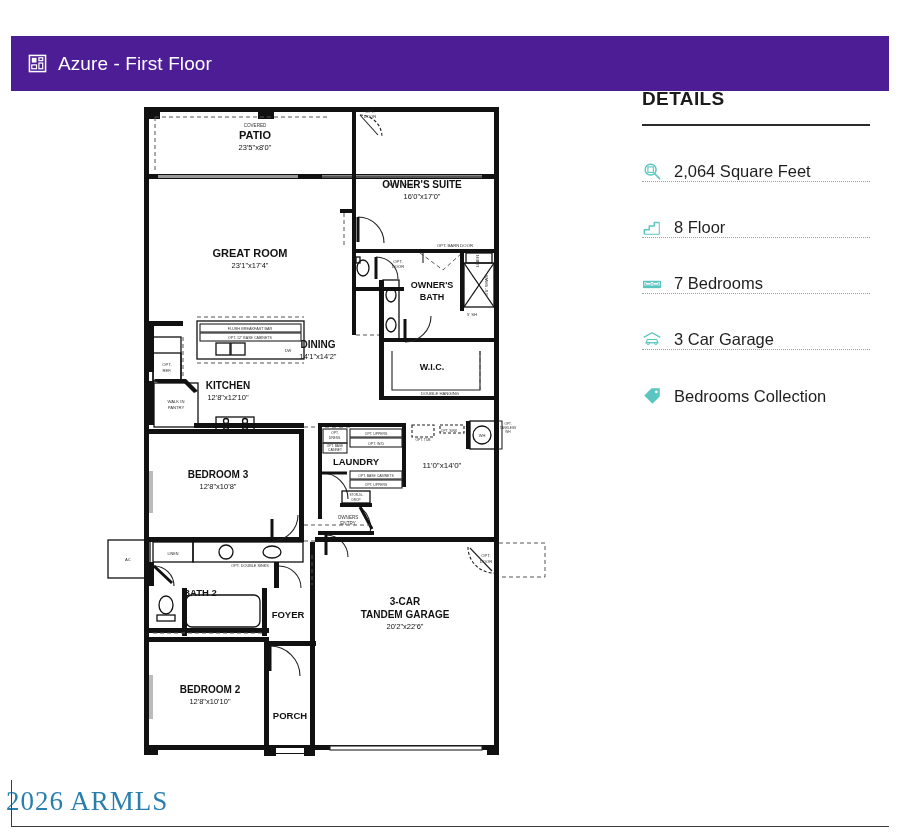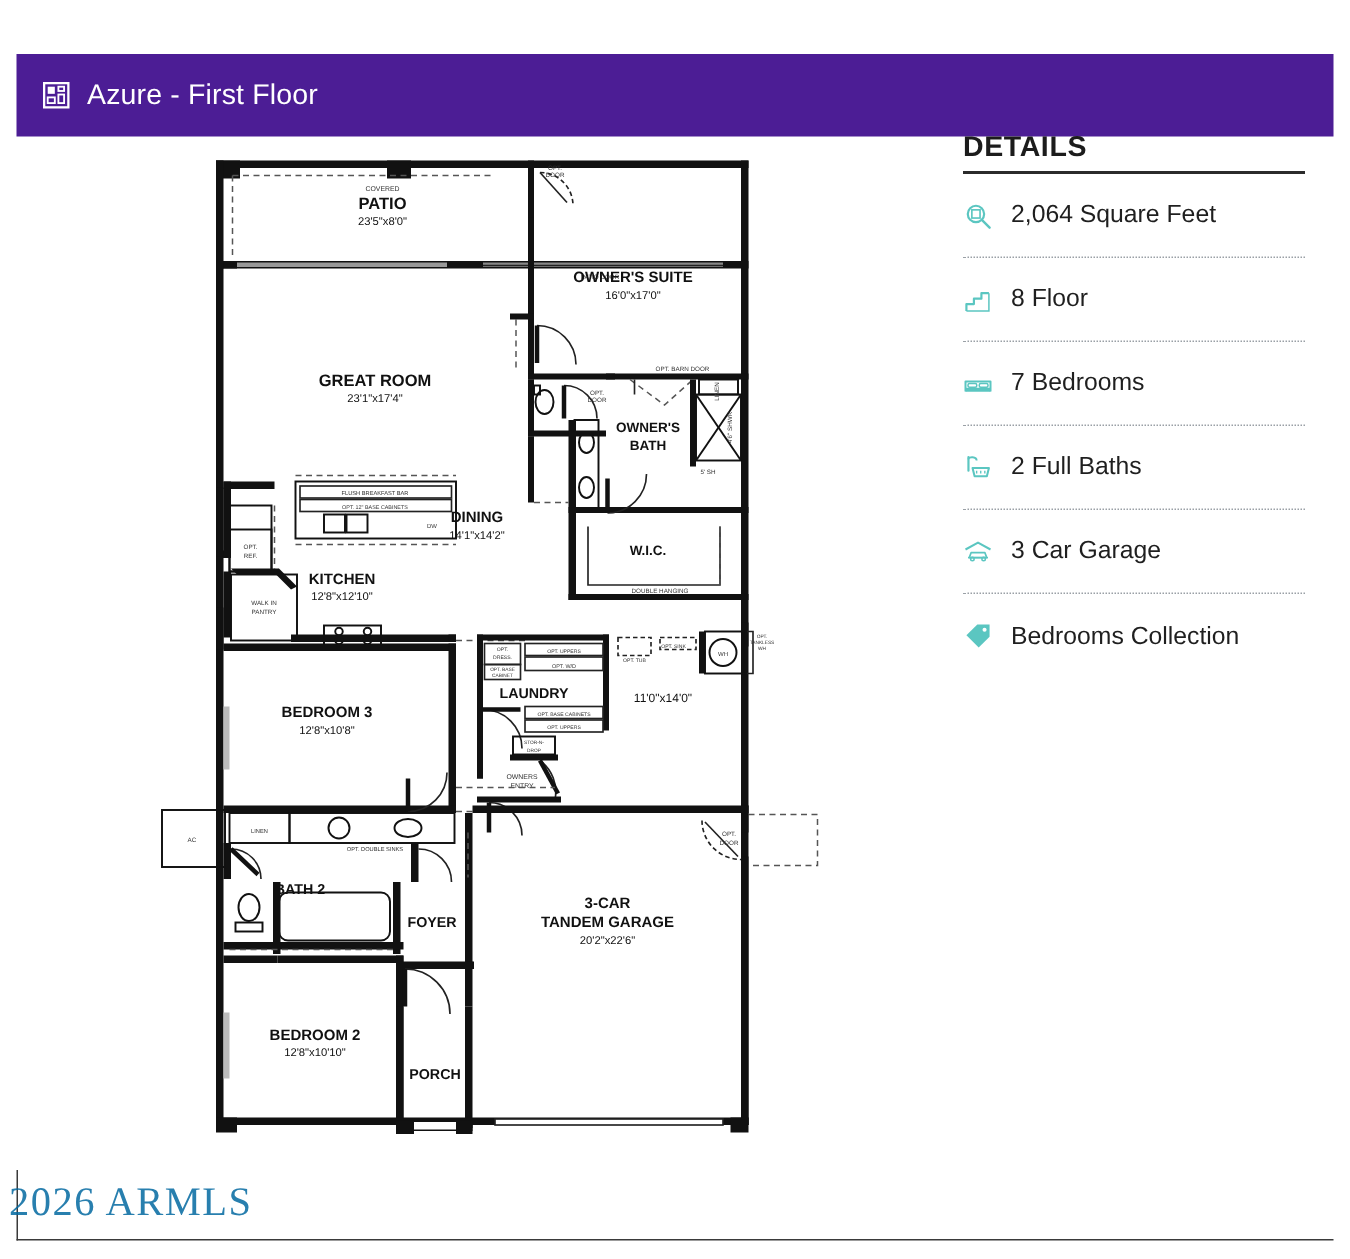--- a/index.html
+++ b/index.html
@@ -39,28 +39,28 @@
   .details {
     position: absolute;
     left: 642px; top: 88px;
     width: 228px;
   }
   .details-heading {
     font-size: 19px;
     font-weight: bold;
     color: #1c1c1c;
     letter-spacing: .4px;
-    margin-bottom: 4px;
+    margin-bottom: 14px;
   }
   .details-rule {
     height: 2px; background: #2b2b2b; width: 228px; margin-bottom: 0;
   }
   .detail-row {
     display: flex;
-    align-items: center;
+    align-items: flex-end;
     height: 56px;
     border-bottom: 1px dotted #9aa0a6;
     gap: 12px;
   }
   .detail-row:last-child { border-bottom: none; }
   .detail-icon { width: 20px; height: 20px; flex: none; display:block; }
   .detail-text { font-size: 16.5px; color: #1f1f1f; white-space: nowrap; }
 
   
   .plan-wrap {
@@ -142,31 +142,20 @@
         <svg viewBox="0 0 24 22" width="20" height="20">
           <path d="M2 17 L2 9 L22 9 L22 17" fill="none" stroke="#5bc6c1" stroke-width="1.6" stroke-linejoin="round"></path>
           <rect x="2" y="14" width="20" height="3.2" fill="#5bc6c1"></rect>
           <rect x="4" y="10.5" width="7" height="3" rx="1.2" fill="none" stroke="#5bc6c1" stroke-width="1.2"></rect>
           <rect x="13" y="10.5" width="7" height="3" rx="1.2" fill="none" stroke="#5bc6c1" stroke-width="1.2"></rect>
         </svg>
       </span>
       <span class="detail-text">7 Bedrooms</span>
     </div>
 
-    <div class="detail-row">
-      <span class="detail-icon">
-        <svg viewBox="0 0 22 22" width="20" height="20">
-          <path d="M4 3 L4 13" stroke="#5bc6c1" stroke-width="1.6" stroke-linecap="round"></path>
-          <path d="M4 4.5 C4 2.5 10 2.5 10 5.5" fill="none" stroke="#5bc6c1" stroke-width="1.4"></path>
-          <path d="M7 11 L19 11 L17.5 17 L8.5 17 Z" fill="none" stroke="#5bc6c1" stroke-width="1.5" stroke-linejoin="round"></path>
-          <path d="M10 13 L10 15 M13 13 L13 15 M16 13 L16 15" stroke="#5bc6c1" stroke-width="1"></path>
-        </svg>
-      </span>
-      <span class="detail-text">2 Full Baths</span>
-    </div>
 
     <div class="detail-row">
       <span class="detail-icon">
         <svg viewBox="0 0 24 22" width="20" height="20">
           <path d="M2 9 L12 3.5 L22 9" fill="none" stroke="#5bc6c1" stroke-width="1.6" stroke-linejoin="round"></path>
           <path d="M5 15.5 L6.5 11.5 L17.5 11.5 L19 15.5 Z" fill="none" stroke="#5bc6c1" stroke-width="1.3" stroke-linejoin="round"></path>
           <circle cx="7.5" cy="16.5" r="1.4" fill="none" stroke="#5bc6c1" stroke-width="1.2"></circle>
           <circle cx="16.5" cy="16.5" r="1.4" fill="none" stroke="#5bc6c1" stroke-width="1.2"></circle>
           <path d="M4 15.5 L20 15.5" stroke="#5bc6c1" stroke-width="1.2"></path>
         </svg>

